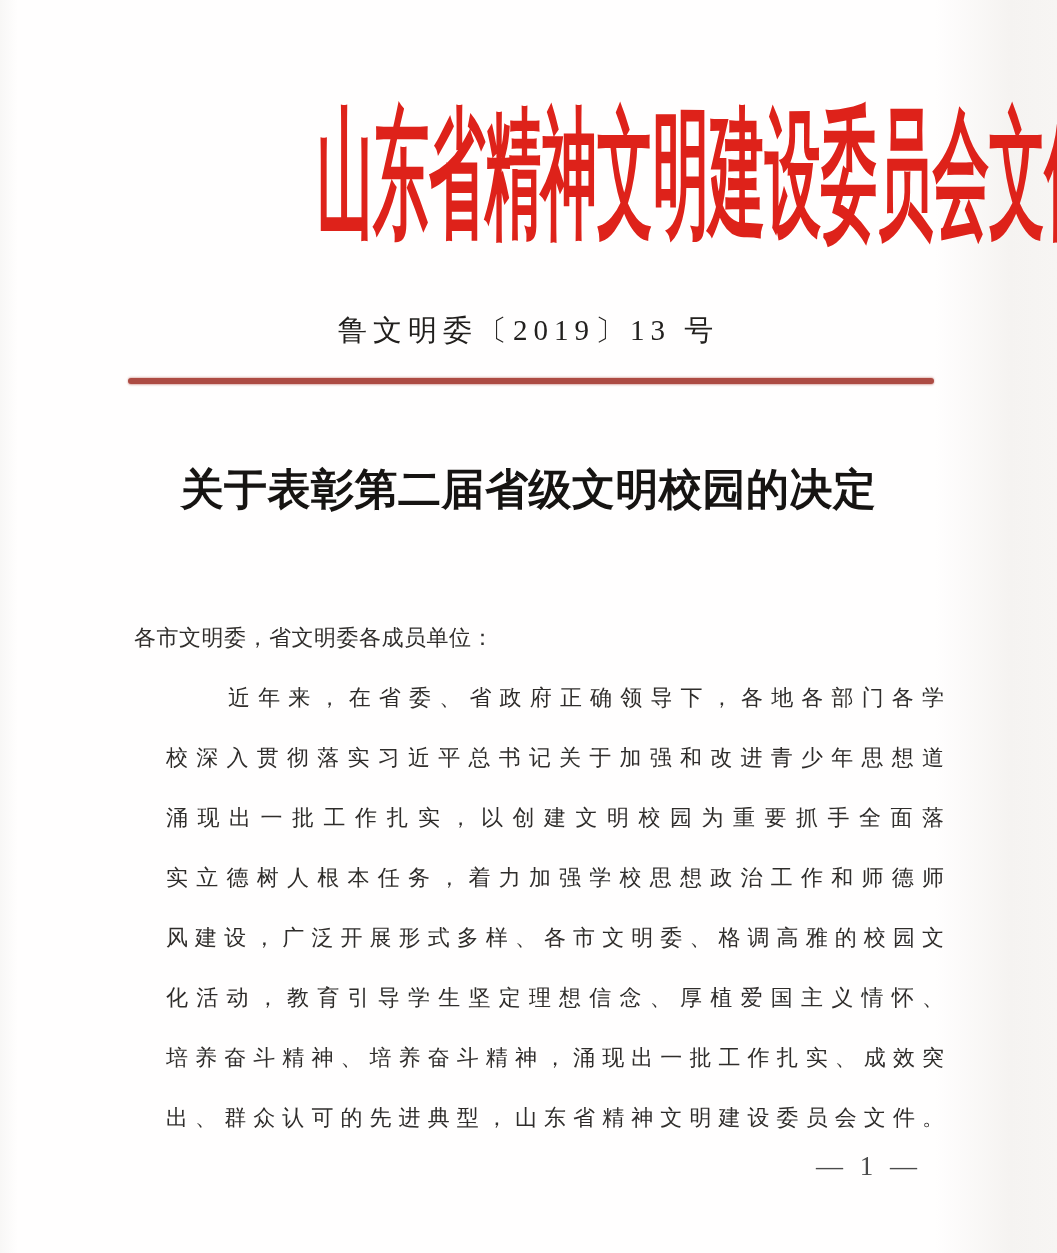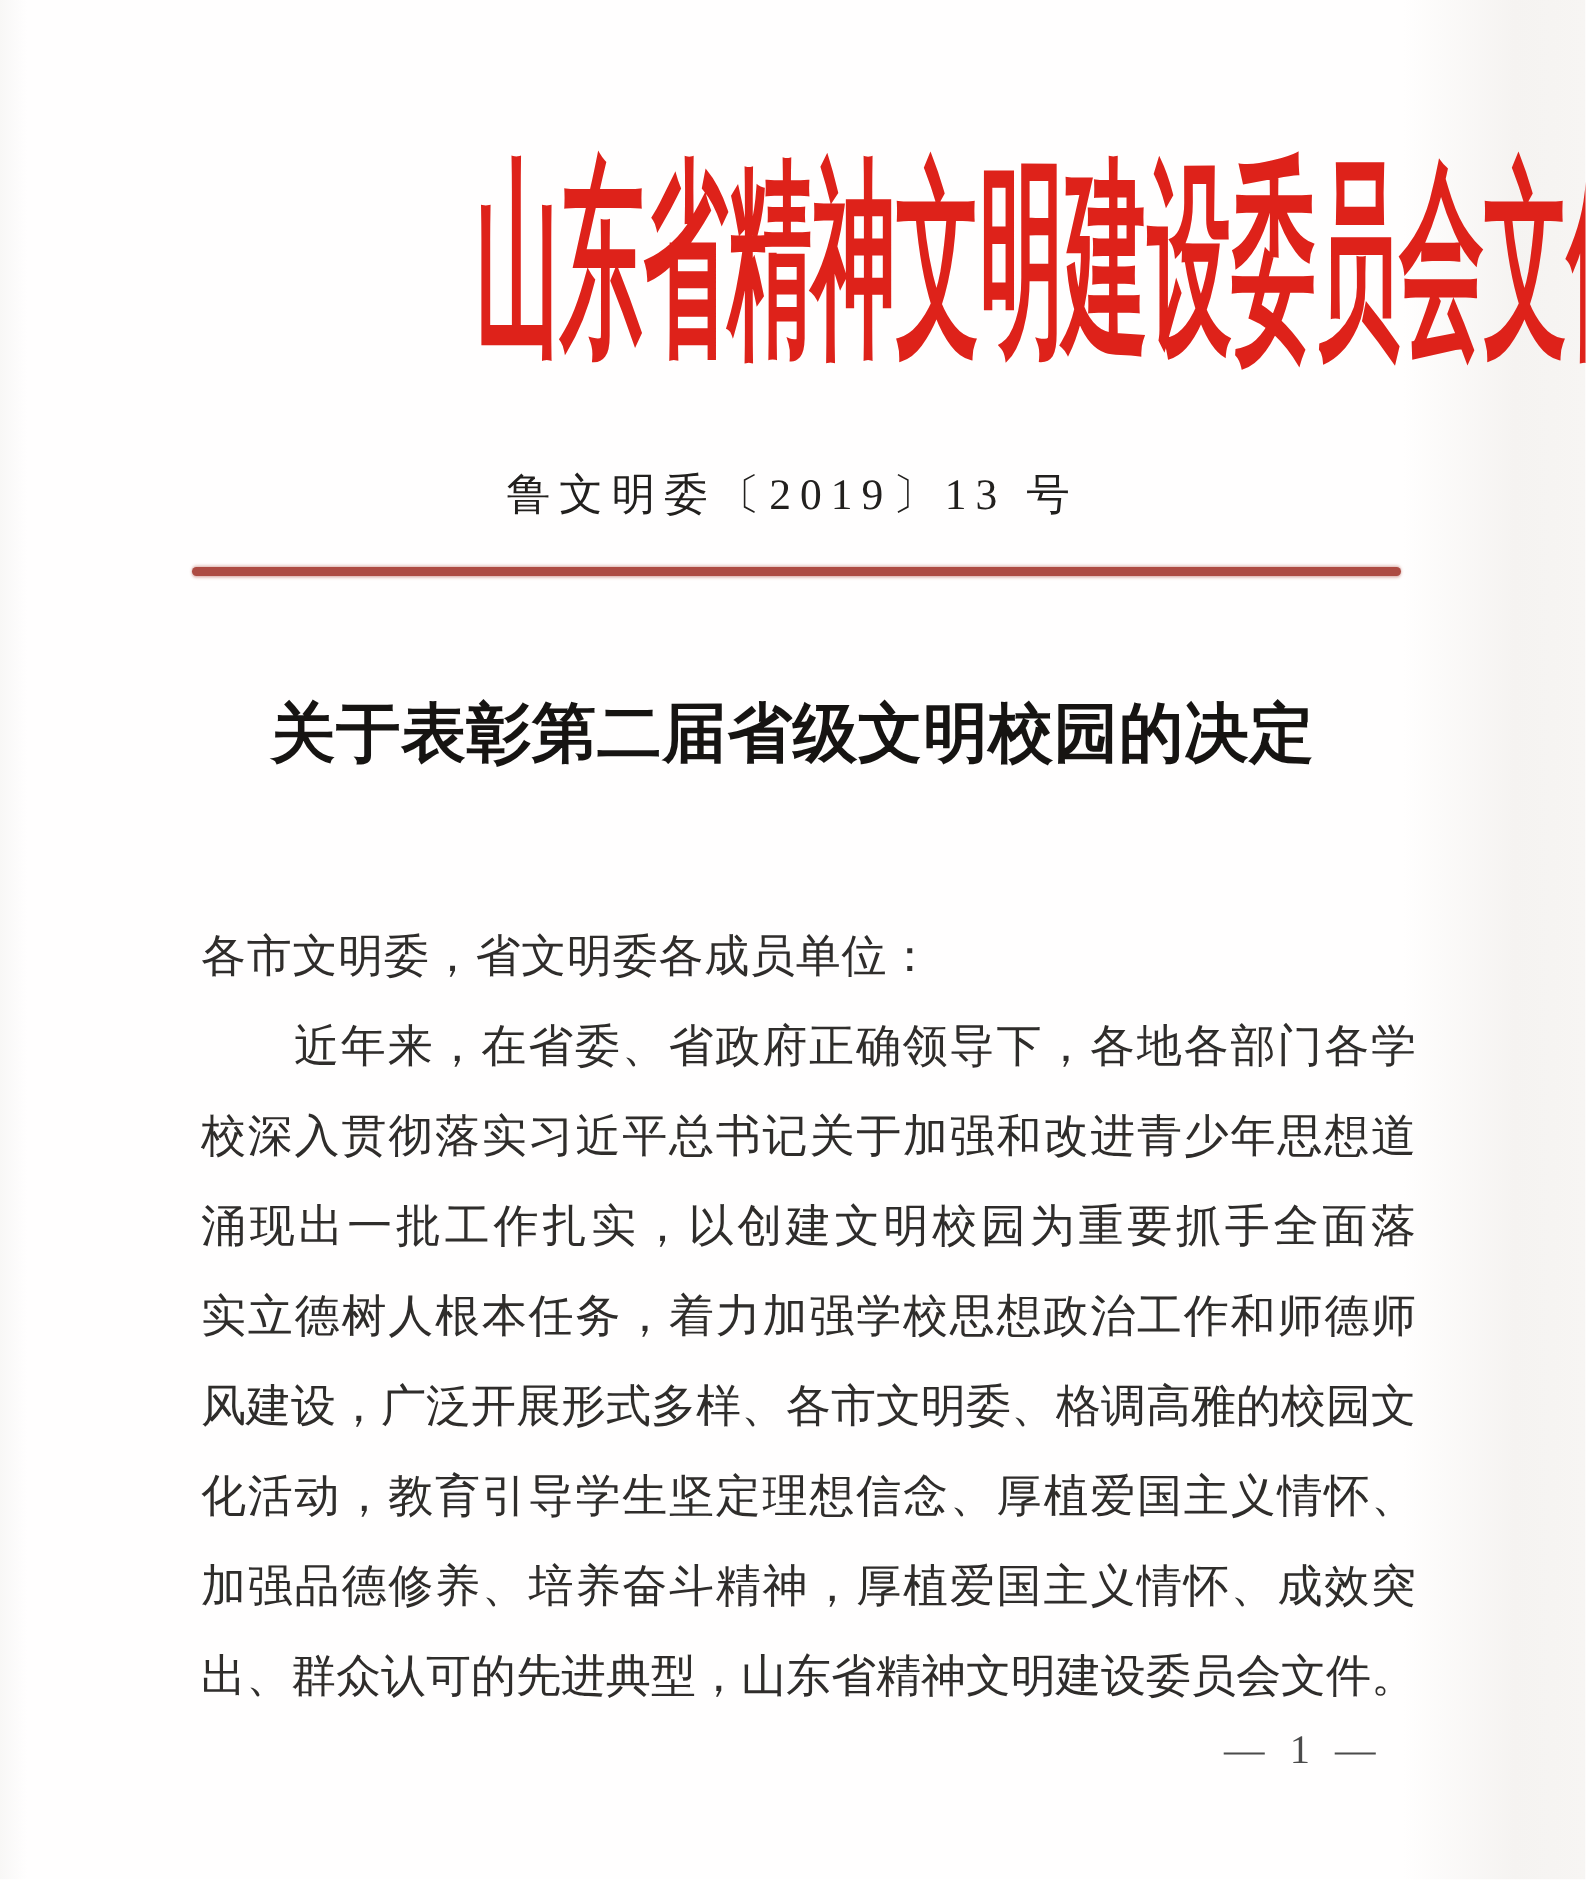--- a/index.html
+++ b/index.html
@@ -47,29 +47,30 @@
     text-align:center;font-size:43px;line-height:56px;
     font-weight:bold;color:var(--title-ink,#161412);
     letter-spacing:0.5px;
   }
   
   .body-text{
     position:absolute;left:134px;top:608px;width:810px;
     color:var(--ink,#2f2d2b);
   }
   .line{
-    height:60px;line-height:60px;font-size:30px;
+    height:60px;line-height:60px;font-size:22px;
     white-space:nowrap;
   }
   .salutation{text-align:left;letter-spacing:0.5px;}
   [data-list] .para{
     white-space:normal;
     text-align:justify;text-align-last:justify;
     -moz-text-align-last:justify;
     overflow:hidden;
+    margin-left:32px;
   }
   [data-list] div.para:first-of-type{text-indent:62px;}
   
   .page-number{
     position:absolute;left:816px;top:1146px;
     font-size:27px;line-height:40px;letter-spacing:5px;
     color:var(--page-num,#4b4b4b);white-space:nowrap;
   }
 </style>
 </head>
@@ -89,20 +90,20 @@
     <div class="line salutation">各市文明委，省文明委各成员单位：</div>
 
     <div data-list="page.paragraph_lines">
 
     <div class="line para">近年来，在省委、省政府正确领导下，各地各部门各学</div>
         <div class="line para">校深入贯彻落实习近平总书记关于加强和改进青少年思想道</div>
         <div class="line para">涌现出一批工作扎实，以创建文明校园为重要抓手全面落</div>
         <div class="line para">实立德树人根本任务，着力加强学校思想政治工作和师德师</div>
         <div class="line para">风建设，广泛开展形式多样、各市文明委、格调高雅的校园文</div>
         <div class="line para">化活动，教育引导学生坚定理想信念、厚植爱国主义情怀、</div>
-        <div class="line para">加强品德修养、培养奋斗精神，厚植爱国主义情怀、成效突</div>
+        <div class="line para">培养奋斗精神、培养奋斗精神，涌现出一批工作扎实、成效突</div>
         <div class="line para">出、群众认可的先进典型，山东省精神文明建设委员会文件。</div>
       </div>
   </div>
 
   <div class="page-number">— 1 —</div>
 
 </div>
 
 </body></html>

